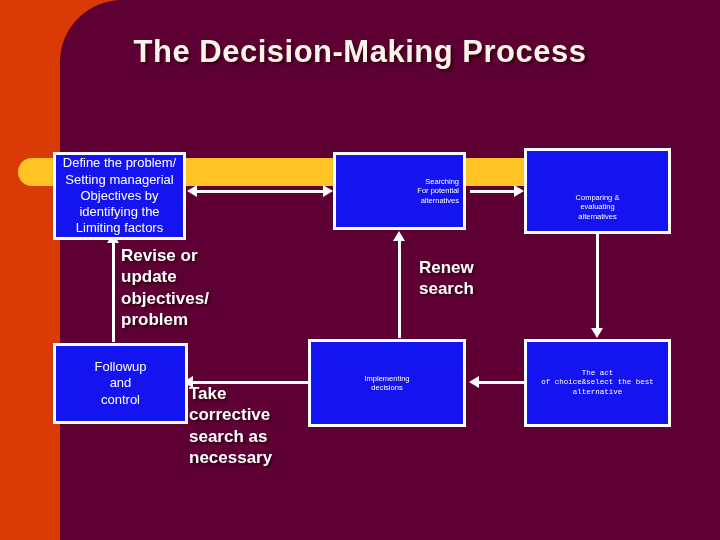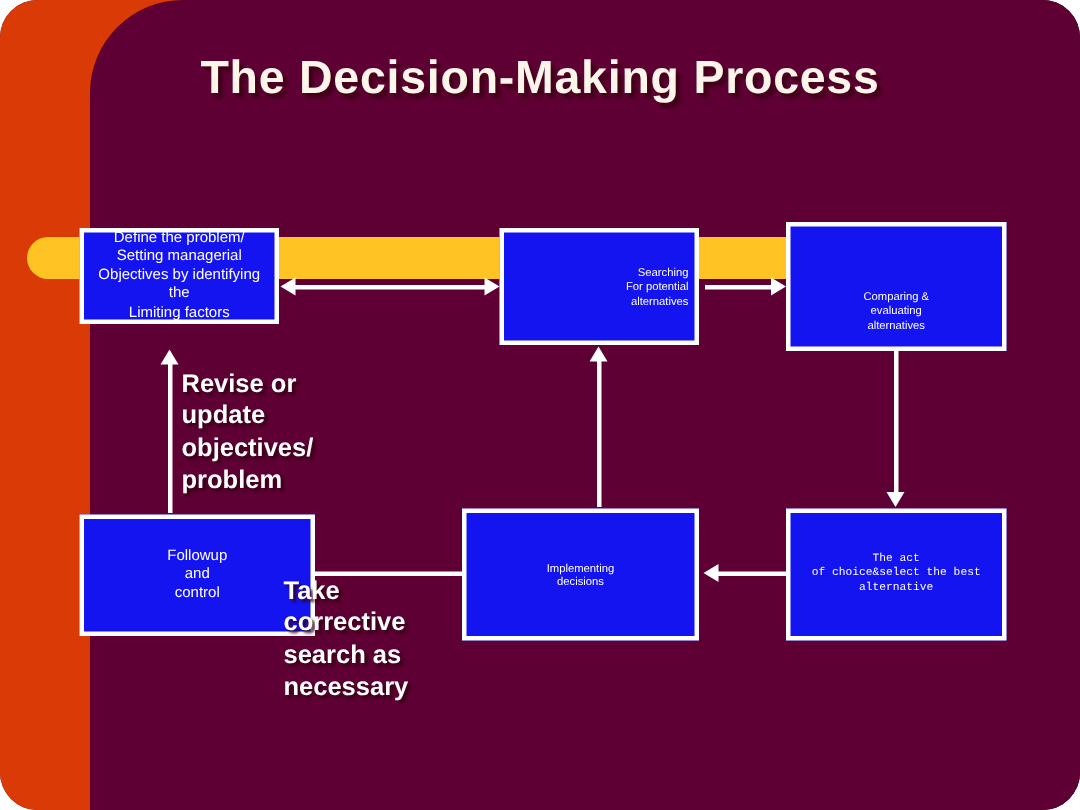--- a/index.html
+++ b/index.html
@@ -7,21 +7,20 @@
     padding: 0;
     background: #ffffff;
   }
   #slide {
     position: relative;
     width: 720px;
     height: 540px;
     overflow: hidden;
     background: #5e0033;
     font-family: "Liberation Sans", sans-serif;
-    border-radius: 25px;
   }
 
   
   .bg-orange-strip {
     position: absolute;
     left: 0; top: 0;
     width: 250px; height: 540px;
     background: #d93a06;
   }
   .bg-maroon-panel {
@@ -78,24 +77,24 @@
     color: #ffffff;
     display: flex;
     align-items: center;
     justify-content: center;
     text-align: center;
     line-height: 1.25;
     padding: 2px 4px;
   }
   .pbox span { display: block; width: 100%; }
 
-  #box-define   { left: 53px;  top: 152px; width: 133px; height: 64px;  font-size: 10px; justify-content: flex-end; }
+  #box-define   { left: 53px;  top: 152px; width: 133px; height: 88px;  font-size: 13px; justify-content: flex-end; }
   #box-search   { left: 333px; top: 152px; width: 133px; height: 78px;  font-size: 7.5px; }
   #box-compare  { left: 524px; top: 148px; width: 147px; height: 86px;  font-size: 7.5px; }
-  #box-followup { left: 53px;  top: 343px; width: 157px; height: 81px;  font-size: 10px; }
+  #box-followup { left: 53px;  top: 343px; width: 135px; height: 81px;  font-size: 13px; }
   #box-implement{ left: 308px; top: 339px; width: 158px; height: 88px;  font-size: 7.5px; }
   #box-act      { left: 524px; top: 339px; width: 147px; height: 88px;  font-size: 7.5px; font-family: Liberation Mono, monospace; }
 
   
   .loop-label {
     position: absolute;
     color: #ffffff;
     font-weight: bold;
     font-size: 17px;
     line-height: 1.25;
@@ -208,18 +207,20 @@
 
   <div class="pbox" id="box-act">
     <span style="white-space:pre-line;">The act
 of choice&amp;select the best alternative</span>
   </div>
 
   <div class="loop-label" id="label-revise">Revise or
 update
 objectives/
 problem</div>
+  <div class="loop-label" id="label-renew">Renew
+search</div>
   <div class="loop-label" id="label-correct">Take
 corrective
 search as
 necessary</div>
 
 </div>
 
 </body></html>

